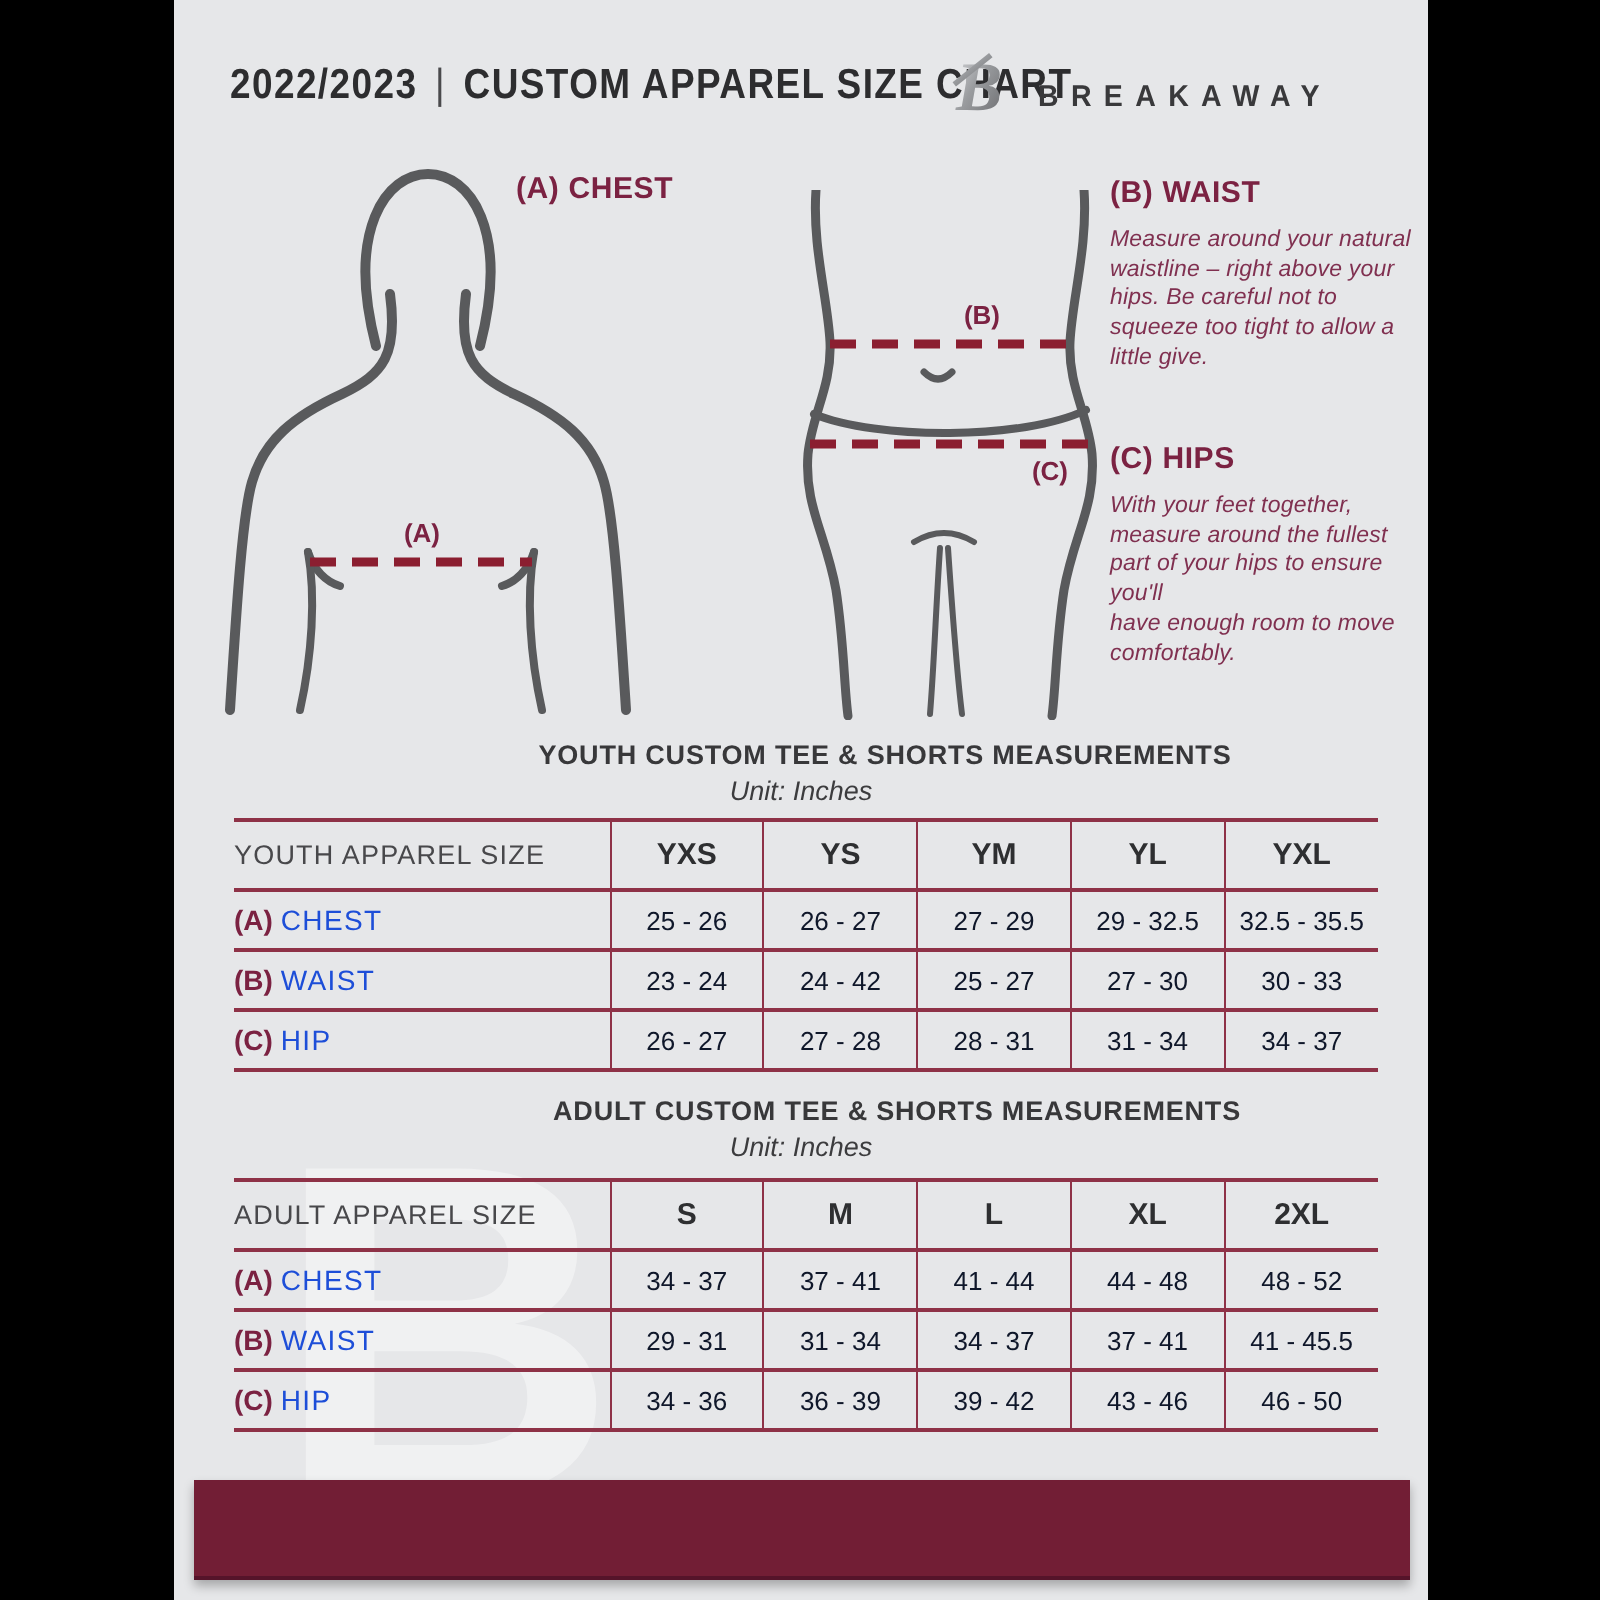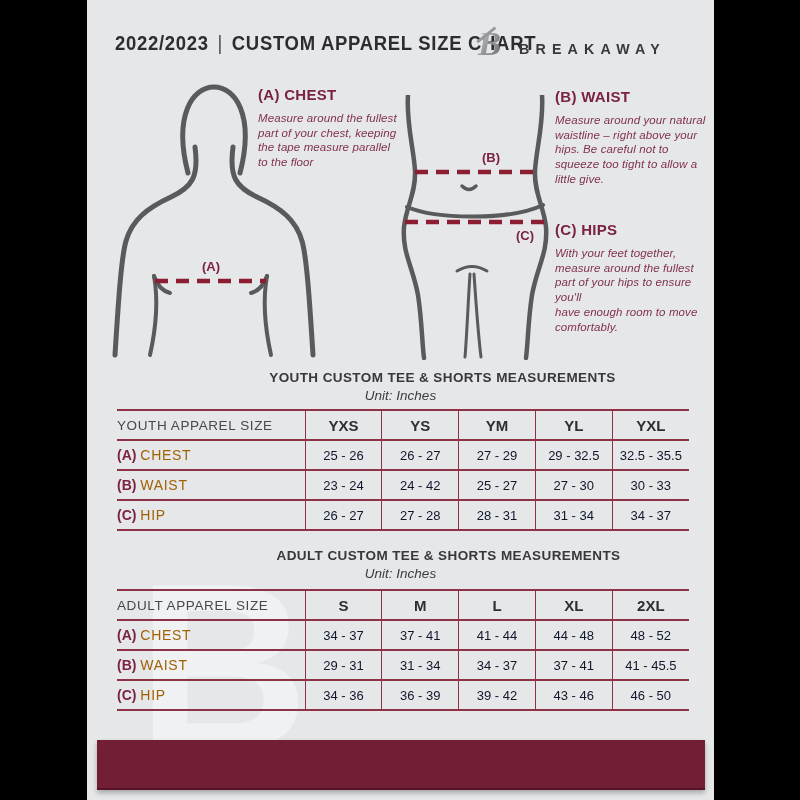--- a/index.html
+++ b/index.html
@@ -45,29 +45,29 @@
   .t-youth-title{top:370px;margin-left:42px;}  .t-youth-unit{top:388px;}
   .t-adult-title{top:548px;padding-left:48px;}  .t-adult-unit{top:566px;}
   .size-table{
     position:absolute;left:30px;width:572px;border-collapse:collapse;table-layout:fixed;z-index:2;
   }
   .tb-youth{top:409px;} .tb-adult{top:589px;}
   .size-table tr{border-top:2px solid #8e3247;}
   .size-table tr.last{border-bottom:2px solid #8e3247;}
   .size-table th,.size-table td{border:none;padding:0;}
   .size-table th+th,.size-table td+td{border-left:1.5px solid #8e3247;}
-  .size-table thead tr{height:30px;}
+  .size-table thead tr{height:35px;}
   .size-table tbody tr{height:30px;}
   .col-label-w{width:188px;}
   .th-label{text-align:left;padding-left:13px;font-weight:400;font-size:13.5px;
     letter-spacing:.6px;color:#48484b;}
   .th-size{text-align:center;font-weight:700;font-size:15px;color:#2e2f31;}
   .td-label{text-align:left;padding-left:13px;font-size:14px;}
   .td-label .pfx{color:#7b2242;font-weight:700;}
-  .td-label .lbl{color:#a16207;letter-spacing:.7px;}
+  .td-label .lbl{color:#1d4ed8;letter-spacing:.7px;}
   .td-val{text-align:center;font-size:13px;color:#0f172a;}
   
   .watermark{
     position:absolute;left:50px;top:548px;font-size:238px;font-weight:700;line-height:1;
     color:#ffffff;opacity:.42;z-index:1;user-select:none;
   }
   
   .footer-bar{
     position:absolute;left:10px;top:740px;width:608px;height:48px;background:#721e35;
     border-bottom:2px solid #55142a;box-shadow:0 3px 5px rgba(0,0,0,.28);z-index:3;
@@ -123,21 +123,20 @@
       <path d="M81,179 C83,208 85,238 88,262" stroke-width="3"></path>
     </g>
     <line x1="22" y1="77" x2="142" y2="77" stroke="#8b1e30" stroke-width="4.5" stroke-dasharray="13 8"></line>
     <text x="98" y="67" text-anchor="middle" font-size="13" font-weight="700" fill="#7b2242">(B)</text>
     <line x1="12" y1="127" x2="152" y2="127" stroke="#8b1e30" stroke-width="4.5" stroke-dasharray="13 8"></line>
     <text x="132" y="145" text-anchor="middle" font-size="13" font-weight="700" fill="#7b2242">(C)</text>
   </svg>
 
   <div class="guide-block g-chest">
     <p class="g-head">(A) CHEST</p>
-    <p class="g-body">Measure around the fullest part of your chest, keeping the tape measure parallel to the floor</p>
   </div>
   <div class="guide-block g-waist">
     <p class="g-head">(B) WAIST</p>
     <p class="g-body">Measure around your natural waistline – right above your hips. Be careful not to squeeze too tight to allow a little give.</p>
   </div>
   <div class="guide-block g-hips">
     <p class="g-head">(C) HIPS</p>
     <p class="g-body">With your feet together, measure around the fullest part of your hips to ensure you'll
 have enough room to move comfortably.</p>
   </div>

